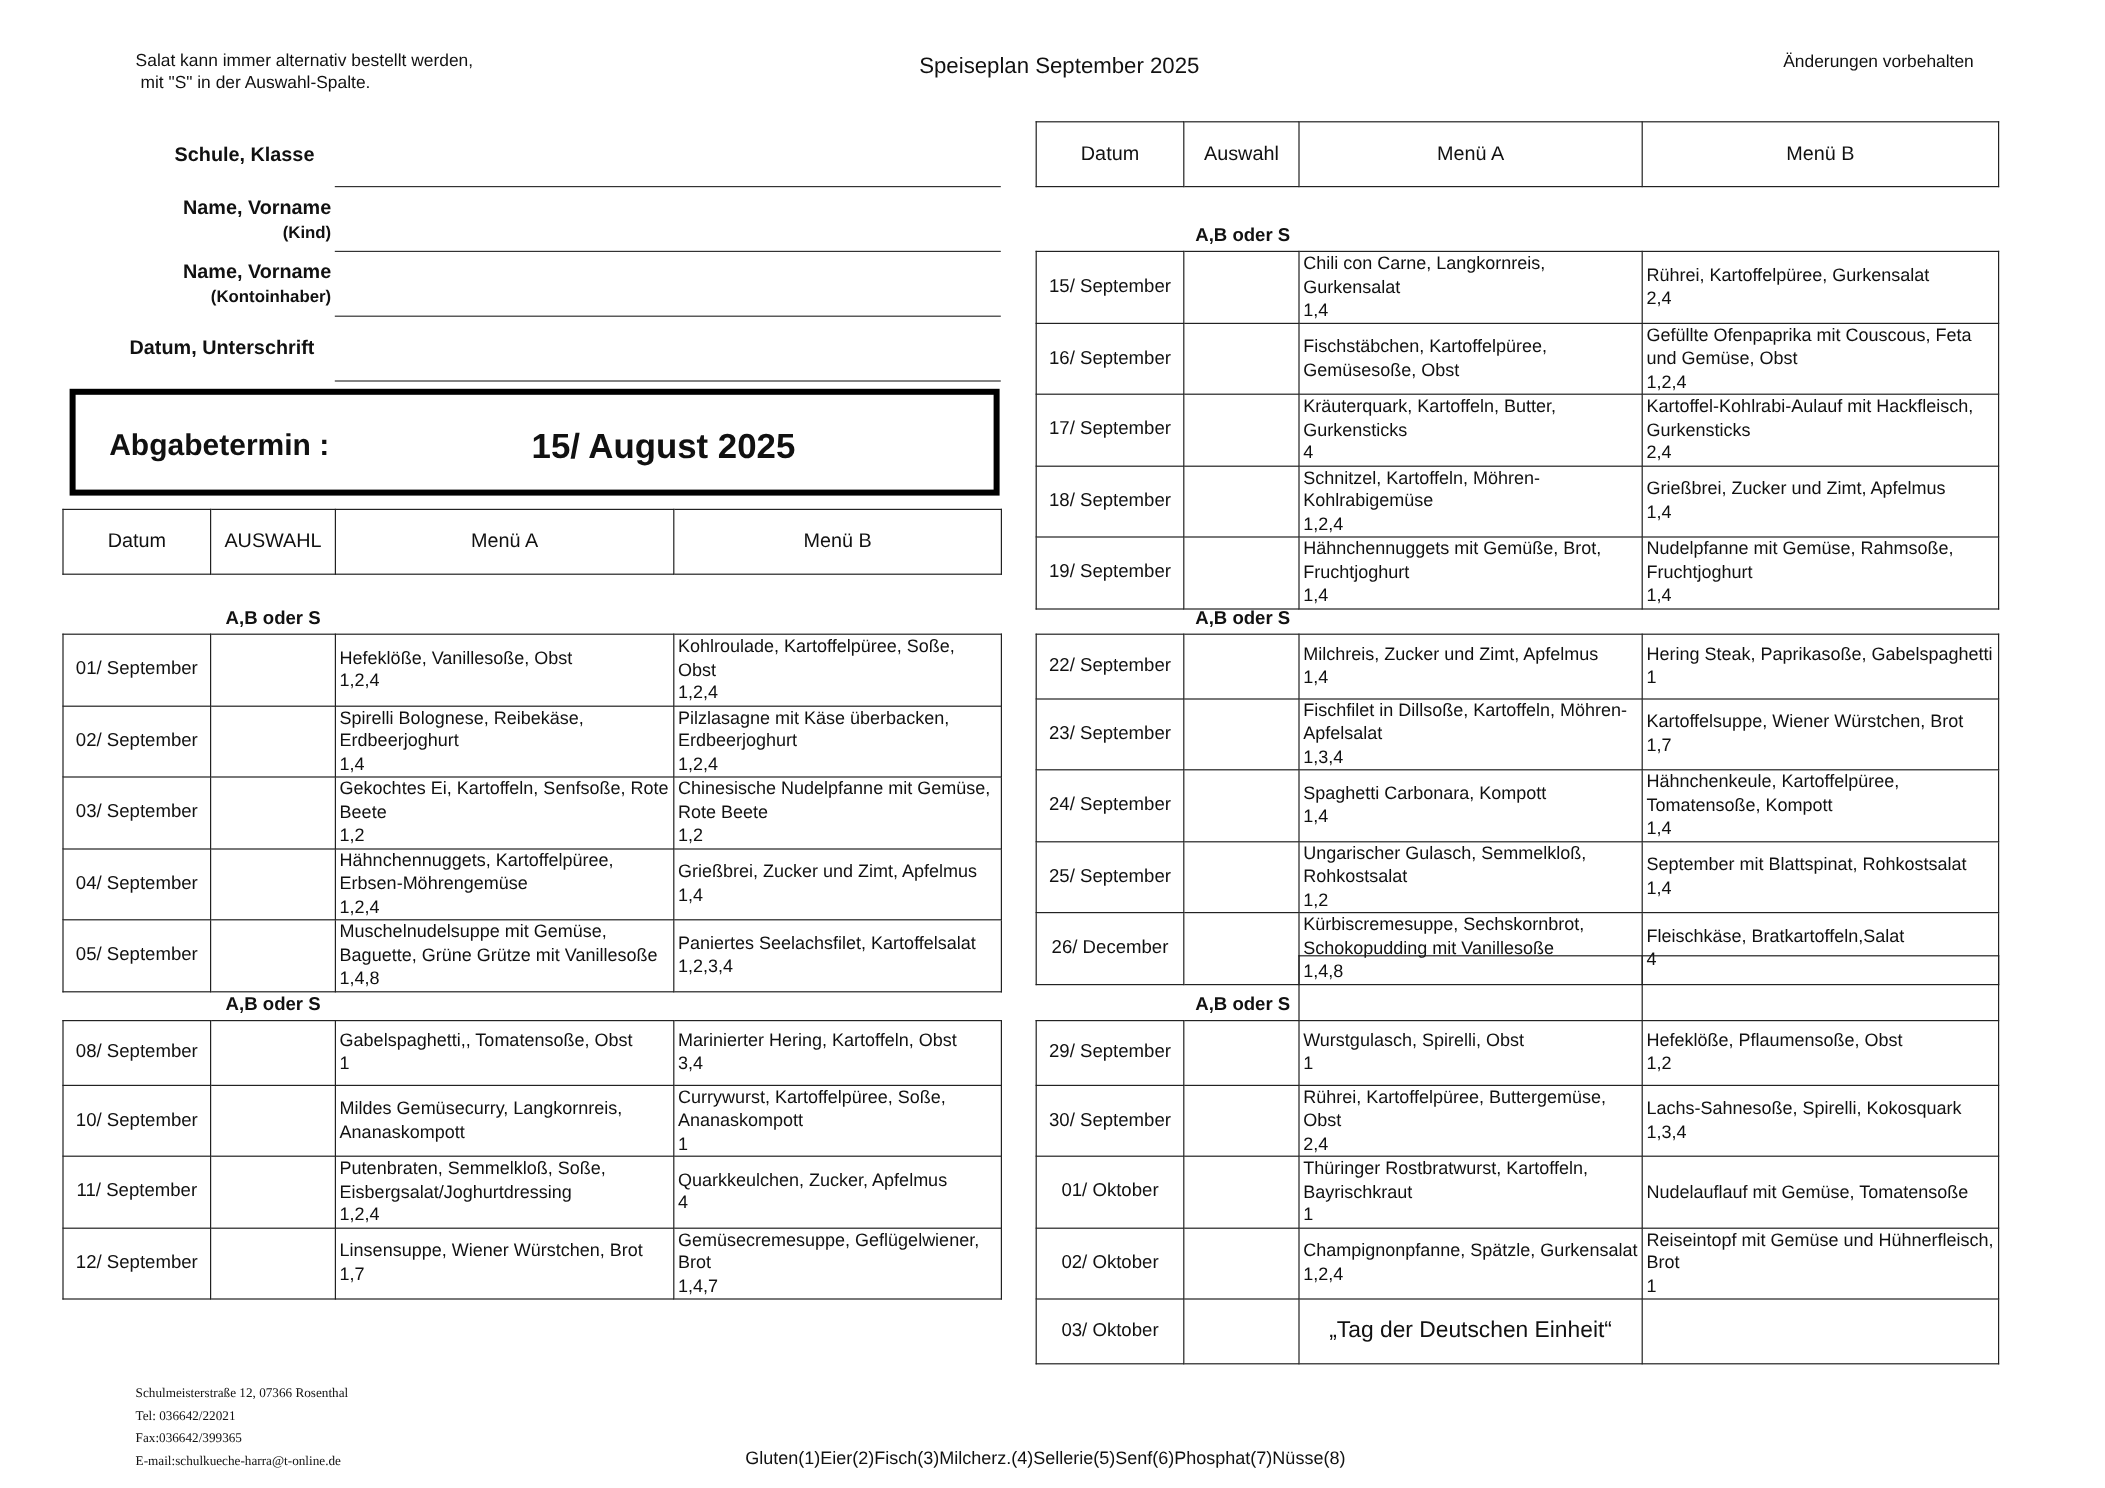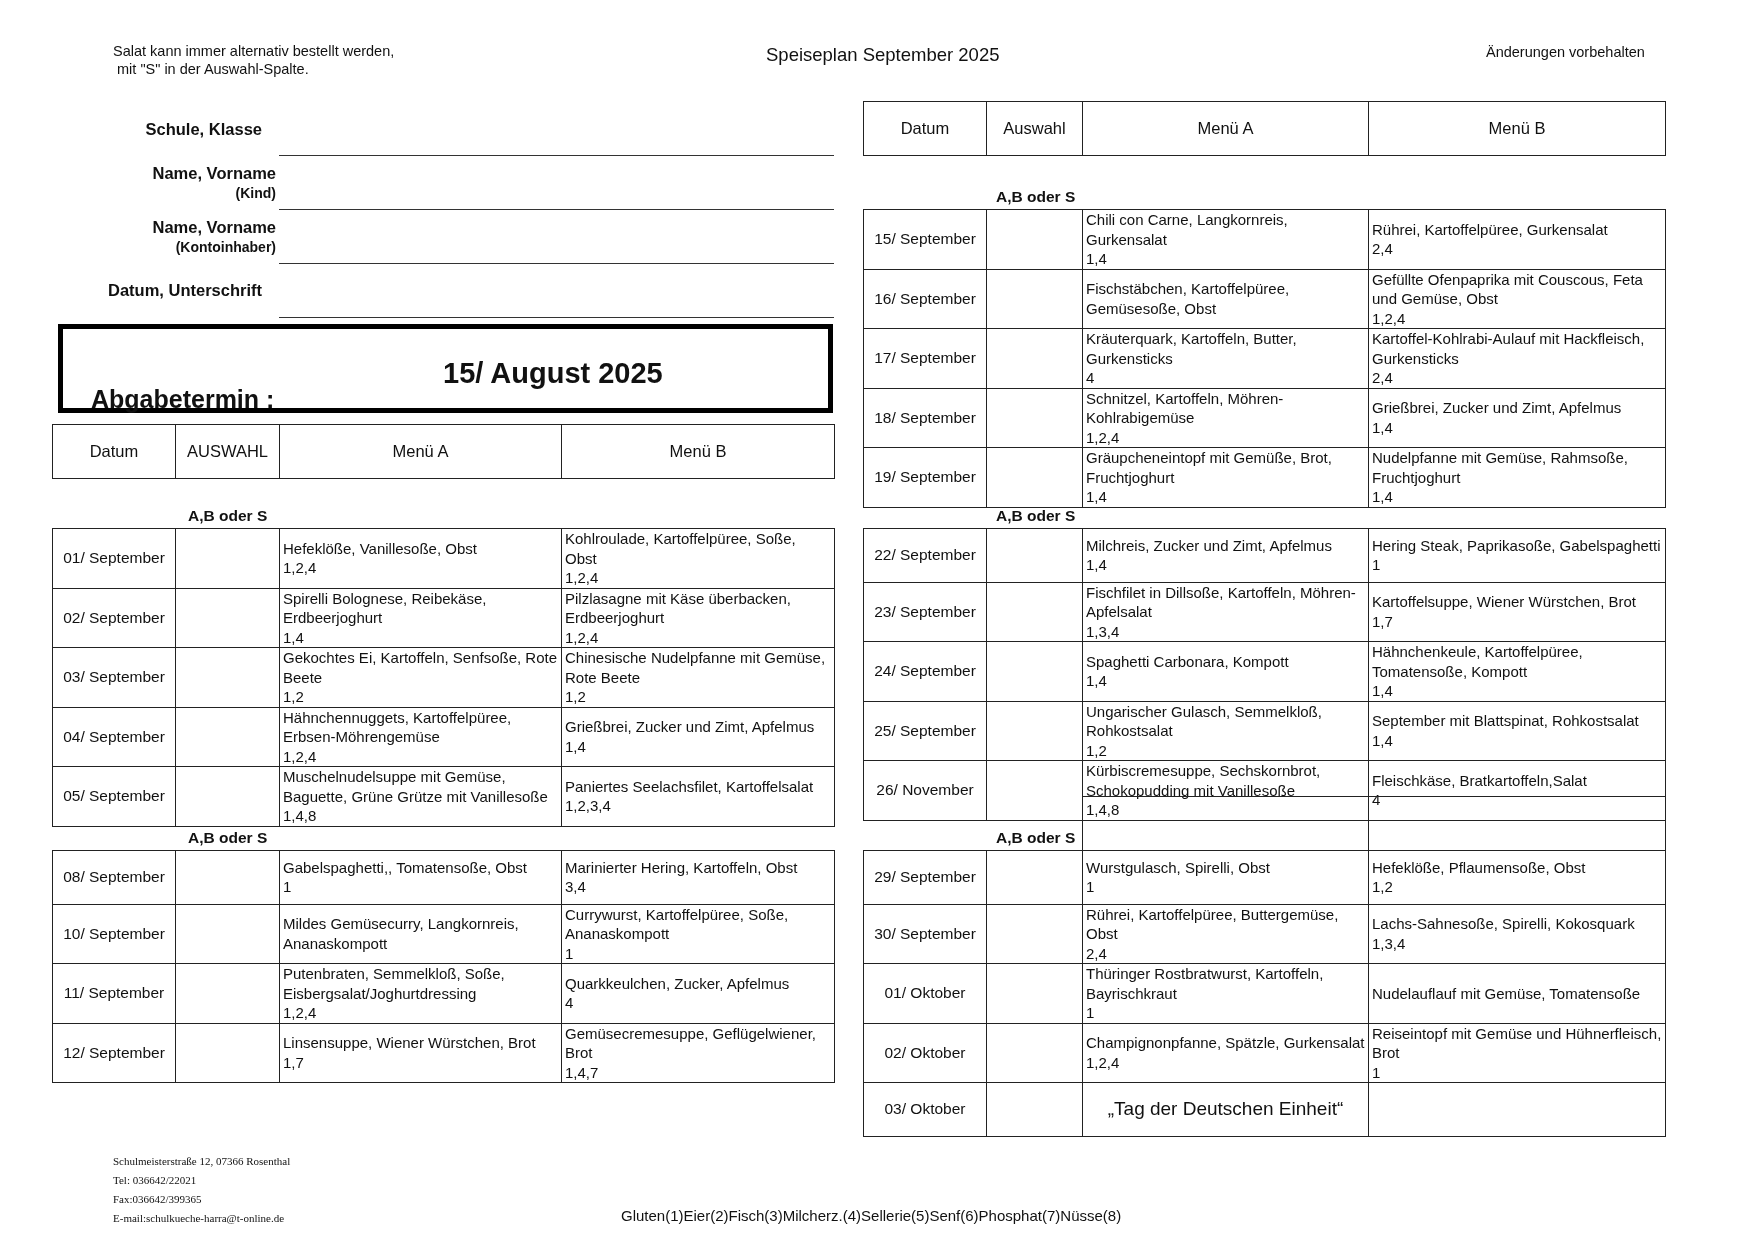--- a/index.html
+++ b/index.html
@@ -5,21 +5,21 @@
   * { box-sizing: border-box; margin: 0; padding: 0; }
   html, body { width: 1754px; height: 1240px; background: #ffffff; overflow: hidden; }
   body { position: relative; font-family: "Liberation Sans", sans-serif; color: #111; }
   .abs { position: absolute; }
   .note { font-size: 14.5px; line-height: 18px; }
   .title { font-size: 18.5px; }
   .flabel { font-weight: bold; font-size: 16.5px; text-align: right; line-height: 20px; }
   .flabel .sub { font-size: 14px; display:block; }
   .fline { border-bottom: 1.5px solid #333; height: 0; }
   .abgabe { border: 5px solid #000; }
-  .abgabe .lbl { position: absolute; left: 28px; top: 28px; font-weight: bold; font-size: 25px; margin-top: 28px; }
+  .abgabe .lbl { position: absolute; left: 28px; top: 28px; font-weight: bold; font-size: 25px; }
   .abgabe .val { position: absolute; left: 380px; top: 28px; font-weight: bold; font-size: 29px; }
   table { border-collapse: collapse; position: absolute; table-layout: fixed; }
   td, th { border: 1.6px solid #222; vertical-align: middle; }
   th { font-weight: normal; font-size: 16.5px; text-align: center; }
   td.date { text-align: center; font-size: 15.5px; }
   td.menu { font-size: 15px; line-height: 19.5px; padding: 0 3px; position: relative; }
   td.menu .m-text { display:block; }
   td.menu .m-code { display:block; }
   .grp-label { font-weight: bold; font-size: 15.5px; }
   td.holiday { text-align: center; font-size: 19px; }
@@ -274,21 +274,21 @@
           </td>
           <td class="menu">
             <span class="m-text">Grießbrei, Zucker und Zimt, Apfelmus</span>
             <span class="m-code">1,4</span>
           </td>
         </tr>
         <tr style="height:53.6px">
           <td class="date">19/ September</td>
           <td></td>
           <td class="menu">
-            <span class="m-text">Gräupcheneintopf mit Gemüße, Brot, Fruchtjoghurt</span>
+            <span class="m-text">Hähnchennuggets mit Gemüße, Brot, Fruchtjoghurt</span>
             <span class="m-code">1,4</span>
           </td>
           <td class="menu">
             <span class="m-text">Nudelpfanne mit Gemüse, Rahmsoße, Fruchtjoghurt</span>
             <span class="m-code">1,4</span>
           </td>
         </tr>
       </tbody>
     </table>
     <div class="abs grp-label" style="left: 996px; top: 507px;">A,B oder S</div>
@@ -342,21 +342,21 @@
           <td class="menu">
             <span class="m-text">Ungarischer Gulasch, Semmelkloß, Rohkostsalat</span>
             <span class="m-code">1,2</span>
           </td>
           <td class="menu">
             <span class="m-text">September mit Blattspinat, Rohkostsalat</span>
             <span class="m-code">1,4</span>
           </td>
         </tr>
         <tr style="height:53.6px">
-          <td class="date">26/ November</td>
+          <td class="date">26/ December</td>
           <td></td>
           <td class="menu">
             <span class="m-text">Kürbiscremesuppe, Sechskornbrot, Schokopudding mit Vanillesoße</span>
             <span class="m-code">1,4,8</span>
           </td>
           <td class="menu">
             <span class="m-text">Fleischkäse, Bratkartoffeln,Salat</span>
             <span class="m-code">4</span>
           </td>
         </tr>

